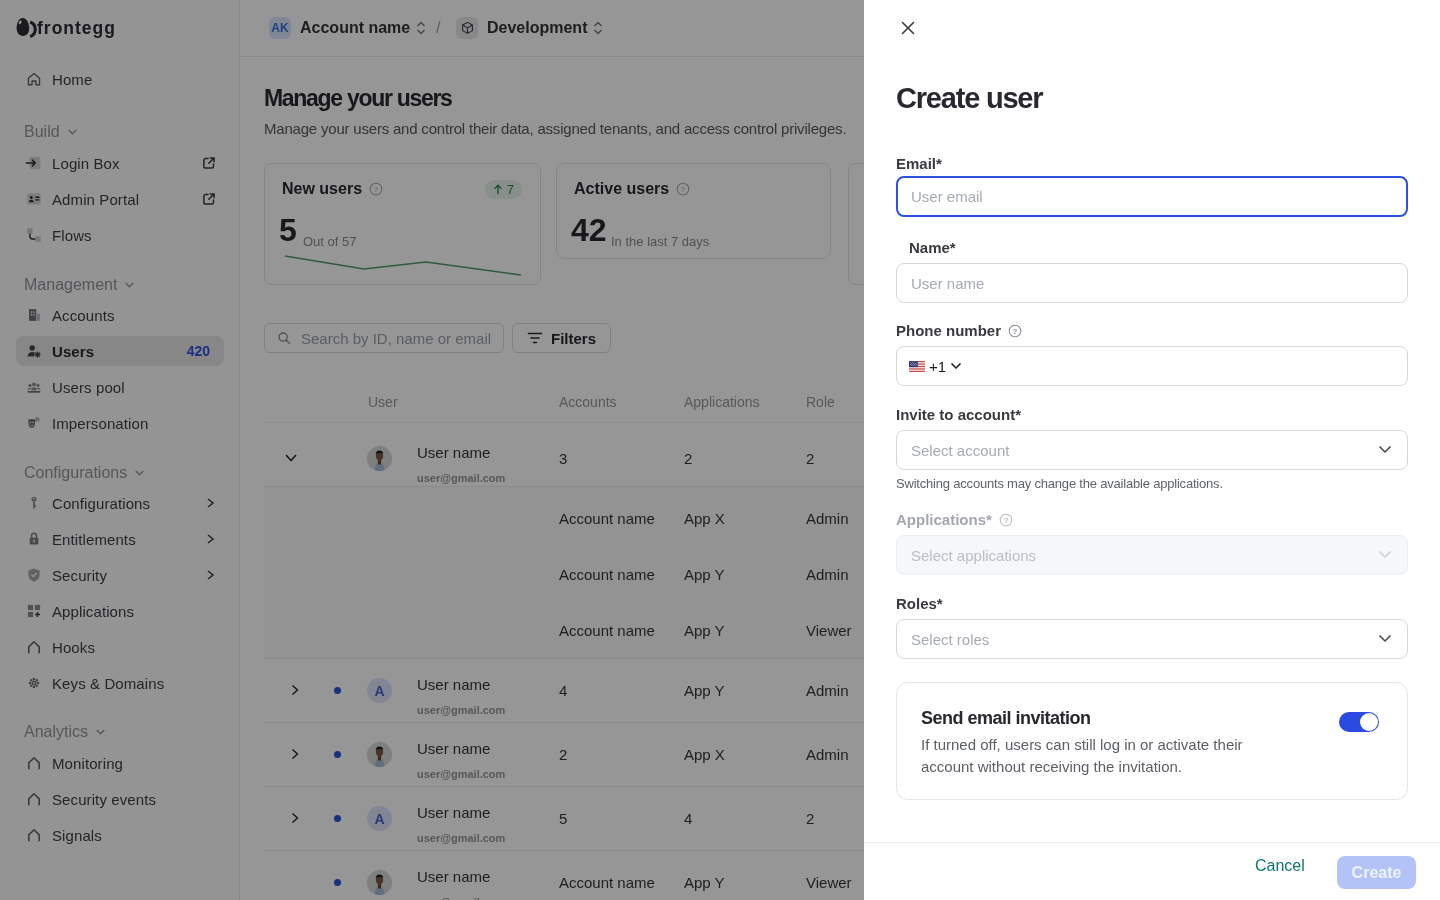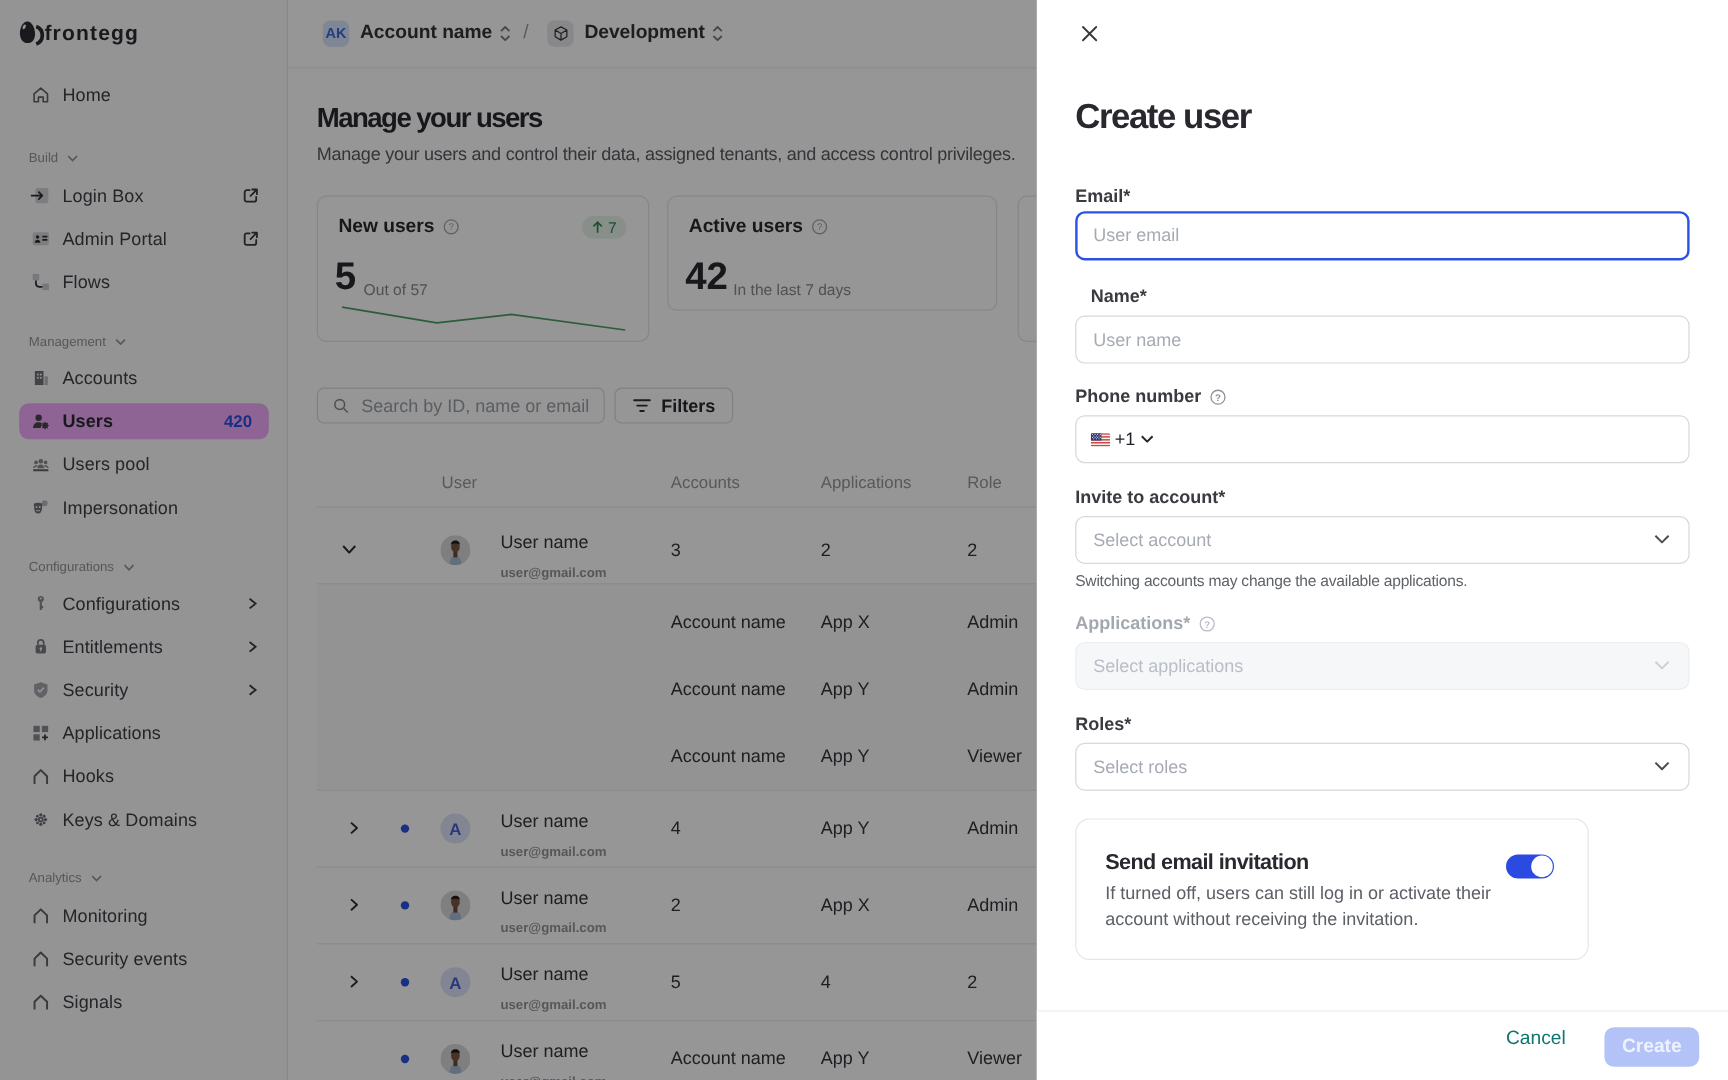--- a/index.html
+++ b/index.html
@@ -5,25 +5,25 @@
 * { margin:0; padding:0; box-sizing:border-box; }
 html,body { width:1440px; height:900px; overflow:hidden; }
 body { font-family:"Liberation Sans", sans-serif; background:#fff; position:relative; color:#36363c; }
 .abs { position:absolute; }
 
 
 #sidebar { position:absolute; left:0; top:0; width:240px; height:900px; background:#fbfbfc; border-right:1px solid #e9e9ec; }
 .navrow { position:absolute; left:16px; width:208px; height:30px; display:flex; align-items:center; font-size:15px; color:#3f3f46; }
 .navrow .ic { width:18px; height:18px; margin-left:9px; flex:0 0 18px; }
 .navrow .lbl { margin-left:9px; letter-spacing:0.1px; }
-.seclbl { position:absolute; left:24px; height:16px; display:flex; align-items:center; font-size:11px; color:#94949b; }
+.seclbl { position:absolute; left:24px; height:16px; display:flex; align-items:center; font-size:16px; color:#94949b; }
 .seclbl svg { margin-left:8px; }
 .navrow .ext { position:absolute; left:186px; top:8px; }
 .navrow .chr { position:absolute; left:188px; top:9px; }
-#users-active { background:#f0abfc; border-radius:8px; }
+#users-active { background:#e5e5e5; border-radius:8px; }
 #users-active .lbl { font-weight:700; color:#2b2b31; }
 #users-active .badge420 { position:absolute; right:14px; font-size:14px; font-weight:700; color:#2b50e0; }
 
 
 #main { position:absolute; left:240px; top:0; width:1200px; height:900px; background:#fff; }
 #topbar { position:absolute; left:0; top:0; width:1200px; height:57px; border-bottom:1px solid #ededf0; }
 .sqbadge { position:absolute; top:17px; width:22px; height:22px; border-radius:6px; display:flex; align-items:center; justify-content:center; }
 .tbtxt { position:absolute; top:20px; font-size:16px; font-weight:600; color:#333339; line-height:16px; }
 
 
@@ -40,21 +40,21 @@
 .colv { position:absolute; font-size:15px; color:#36363c; }
 
 
 #overlay { position:absolute; left:0; top:0; width:1440px; height:900px; background:rgba(0,0,0,0.41); z-index:50; }
 
 
 #drawer { position:absolute; left:864px; top:0; width:576px; height:900px; background:#fff; z-index:60; }
 .dlabel { position:absolute; left:32px; font-size:15px; font-weight:600; color:#3a3a40; }
 .dinput { position:absolute; left:32px; width:512px; height:40px; border:1px solid #d5d8dd; border-radius:8px; background:#fff; display:flex; align-items:center; padding-left:14px; font-size:15px; color:#a6abb3; }
 .dinput .chev { position:absolute; right:15px; top:14px; }
-#sendcard { position:absolute; left:32px; top:682px; width:428px; height:118px; border:1px solid #e5e6e9; border-radius:12px;padding-left:34px; }
+#sendcard { position:absolute; left:32px; top:682px; width:512px; height:118px; border:1px solid #e5e6e9; border-radius:12px;padding-left:34px; }
 #toggle { position:absolute; right:28px; top:29px; width:40px; height:20px; border-radius:10px; background:#2b4ae2; }
 #toggle .knob { position:absolute; right:1px; top:1px; width:18px; height:18px; border-radius:50%; background:#fff; }
 #dfooter { position:absolute; left:0; top:842px; width:576px; height:58px; border-top:1px solid #ededf0; background:#fff; }
 </style>
 </head>
 <body>
 
 <div id="sidebar">
 
   <svg class="abs" style="left:16px;top:16px" width="210" height="26" viewBox="0 0 210 26">

